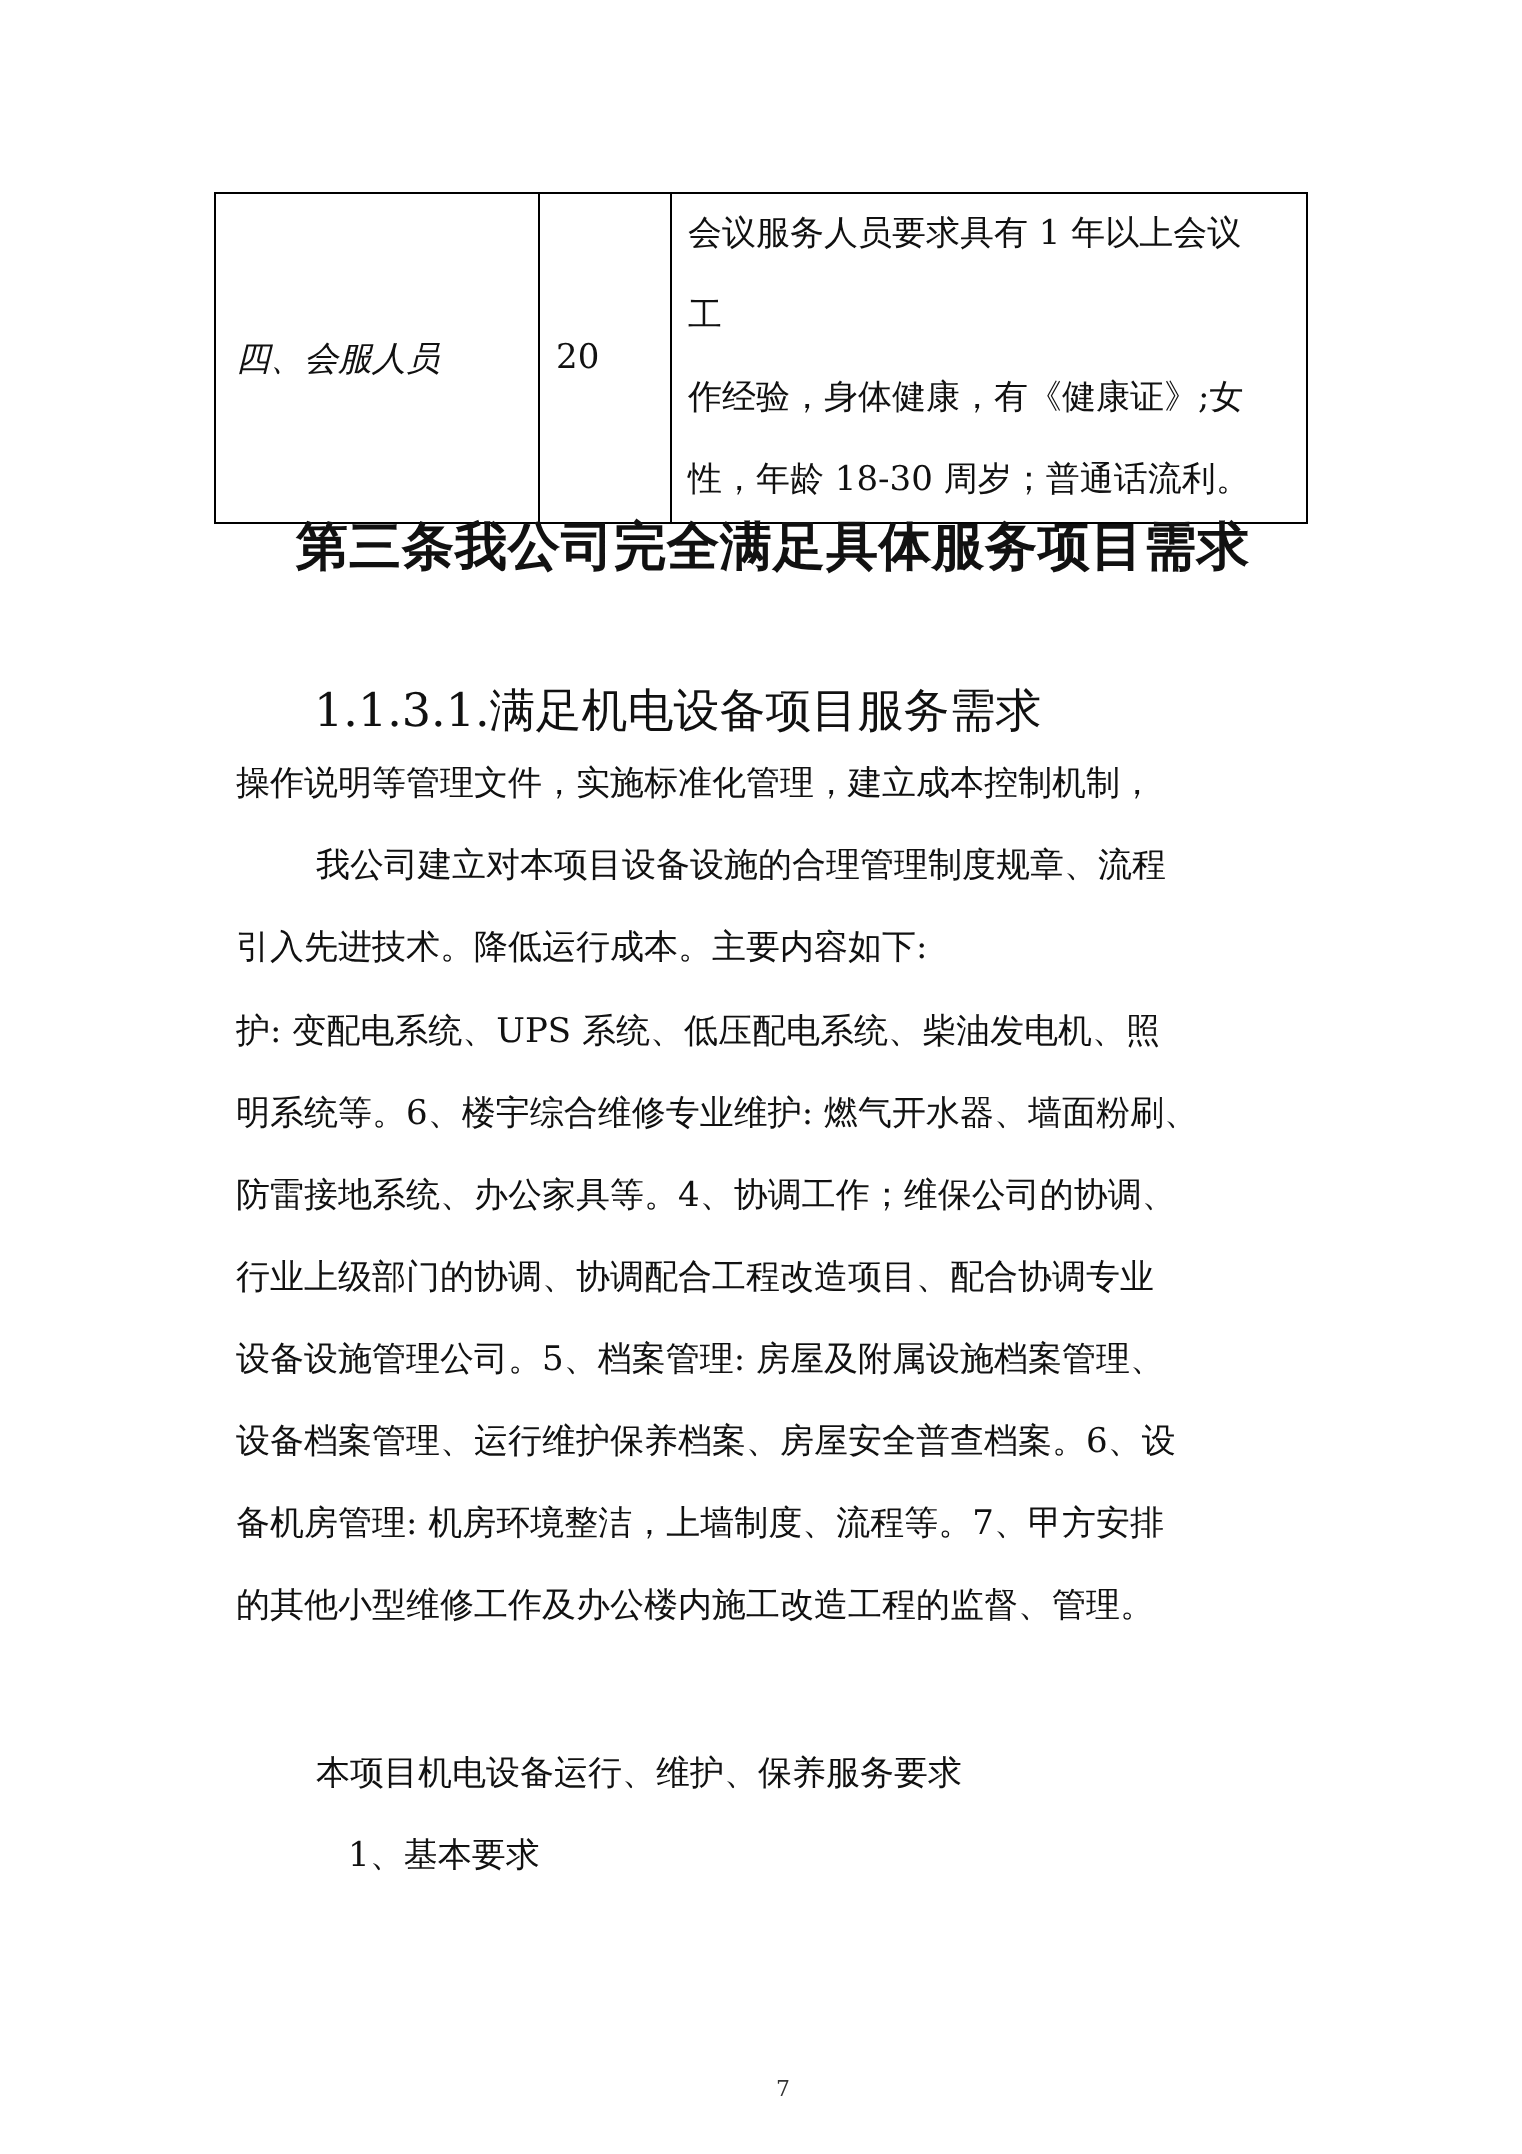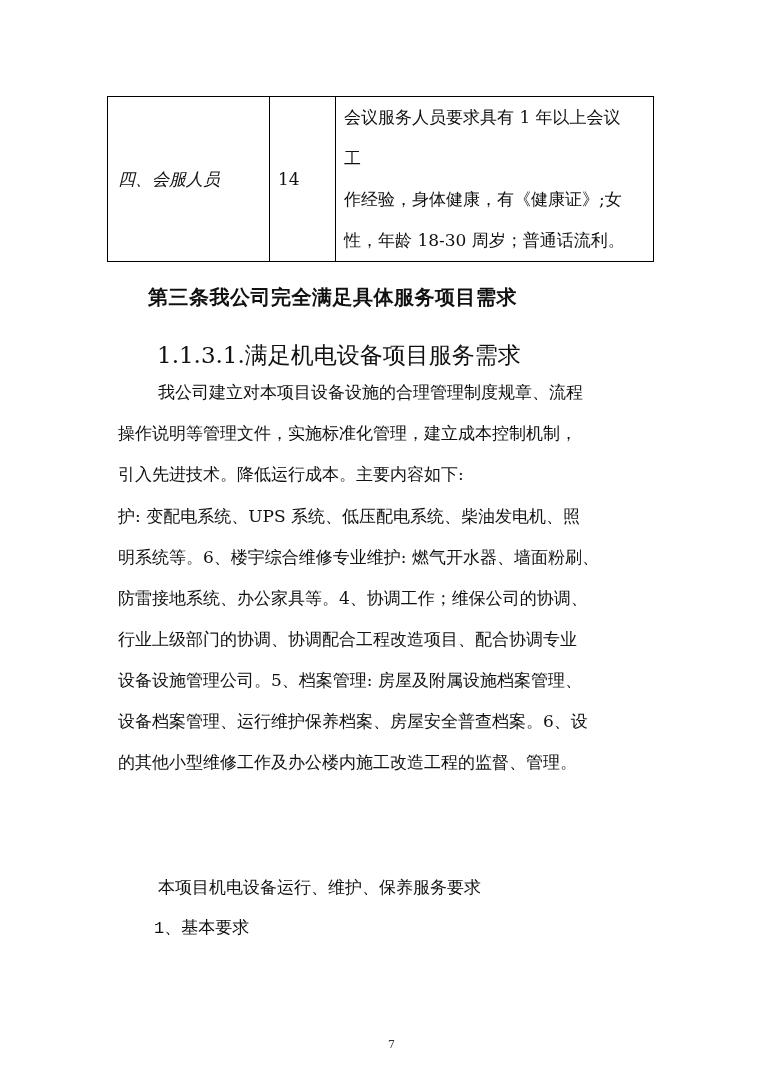--- a/index.html
+++ b/index.html
@@ -20,81 +20,82 @@
     border: 1.5px solid #000;
     padding: 0;
     font-size: 17px;
     vertical-align: middle;
   }
   .req-table td.c1 { width: 151px; padding-left: 10px; font-style: italic; }
   .req-table td.c2 { width: 57px; padding-left: 8px; }
   .req-table td.c3 { padding-left: 8px; padding-right: 20px; line-height: 41px; }
 
   .heading {
-    position: absolute; left: 148px; top: 284px;
-    font-size: 20px; font-weight: bold; letter-spacing: 0.5px;
+    position: absolute; left: 148px; top: 256px;
+    font-size: 26px; font-weight: bold; letter-spacing: 0.5px;
     font-family: "DejaVu Sans", "Liberation Sans", sans-serif;
   }
   .subheading {
     position: absolute; left: 157px; top: 340px;
     font-size: 23px;
   }
   .para {
     position: absolute; left: 118px; width: 532px;
     font-size: 17px; line-height: 41px;
     text-align: justify;
   }
   .para .line { display: block; white-space: nowrap; }
   .para .line.indent { padding-left: 40px; }
   .p1 { top: 372px; }
   .p2 { top: 496px; }
   .p3 { top: 867px; left: 158px; }
-  .p4 { top: 908px; left: 154px; font-family: Liberation Mono, monospace; }
+  .p4 { top: 908px; left: 174px; }
 
   .page-number {
     position: absolute; left: 388px; top: 1038px;
     font-size: 11px; color: #333;
   }
 </style>
 </head>
 <body>
 
 <div class="page">
 
   <table class="req-table">
     <tbody>
         <tr>
       <td class="c1">四、会服人员</td>
-      <td class="c2">14</td>
+      <td class="c2">20</td>
       <td class="c3">
         <span class="line" style="display:block">会议服务人员要求具有 1 年以上会议工</span>
         <span class="line" style="display:block">作经验，身体健康，有《健康证》;女</span>
         <span class="line" style="display:block">性，年龄 18-30 周岁；普通话流利。</span>
       </td>
     </tr>
   </tbody>
     </table>
 
   <div class="heading">第三条我公司完全满足具体服务项目需求</div>
 
   <div class="subheading">1.1.3.1.满足机电设备项目服务需求</div>
 
   <div class="para p1">
+    <span class="line">操作说明等管理文件，实施标准化管理，建立成本控制机制，</span>
     <span class="line indent">我公司建立对本项目设备设施的合理管理制度规章、流程</span>
-    <span class="line">操作说明等管理文件，实施标准化管理，建立成本控制机制，</span>
     <span class="line">引入先进技术。降低运行成本。主要内容如下:</span>
   </div>
 
   <div class="para p2">
     <span class="line">护: 变配电系统、UPS 系统、低压配电系统、柴油发电机、照</span>
     <span class="line">明系统等。6、楼宇综合维修专业维护: 燃气开水器、墙面粉刷、</span>
     <span class="line">防雷接地系统、办公家具等。4、协调工作；维保公司的协调、</span>
     <span class="line">行业上级部门的协调、协调配合工程改造项目、配合协调专业</span>
     <span class="line">设备设施管理公司。5、档案管理: 房屋及附属设施档案管理、</span>
     <span class="line">设备档案管理、运行维护保养档案、房屋安全普查档案。6、设</span>
+    <span class="line">备机房管理: 机房环境整洁，上墙制度、流程等。7、甲方安排</span>
     <span class="line">的其他小型维修工作及办公楼内施工改造工程的监督、管理。</span>
   </div>
 
   <div class="para p3">本项目机电设备运行、维护、保养服务要求</div>
   <div class="para p4">1、基本要求</div>
 
   <div class="page-number">7</div>
 </div>
 
 </body></html>

